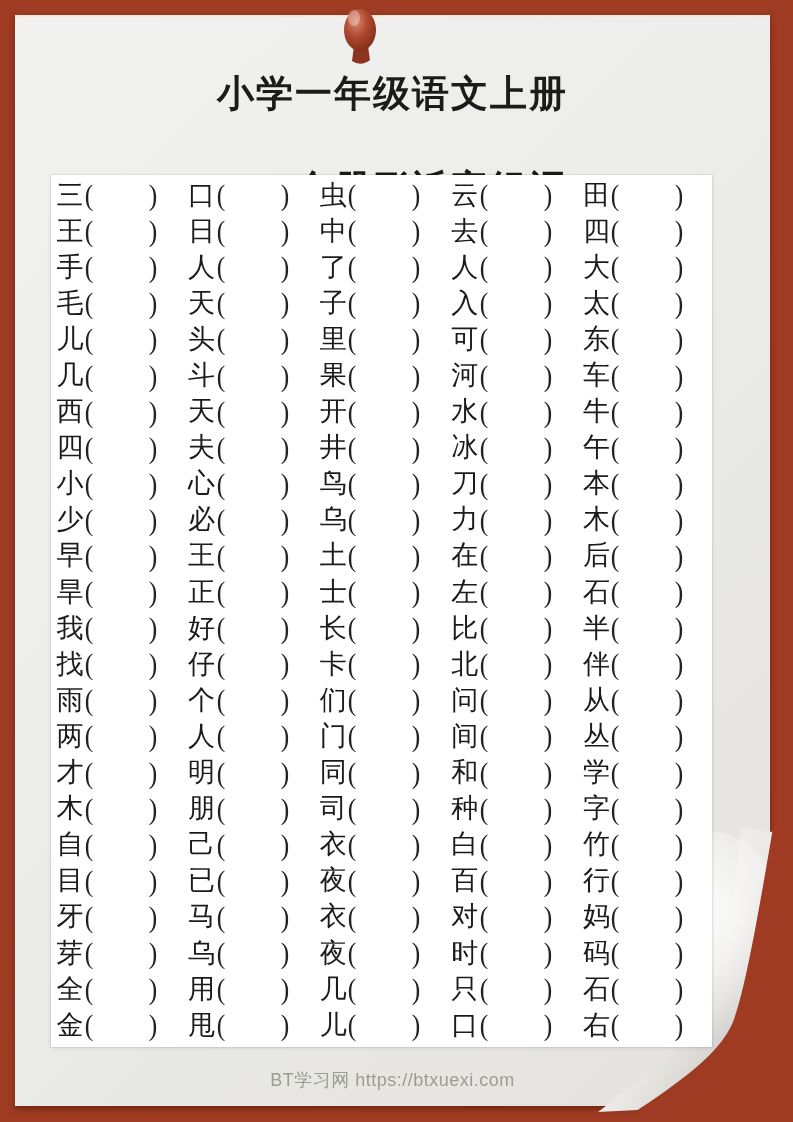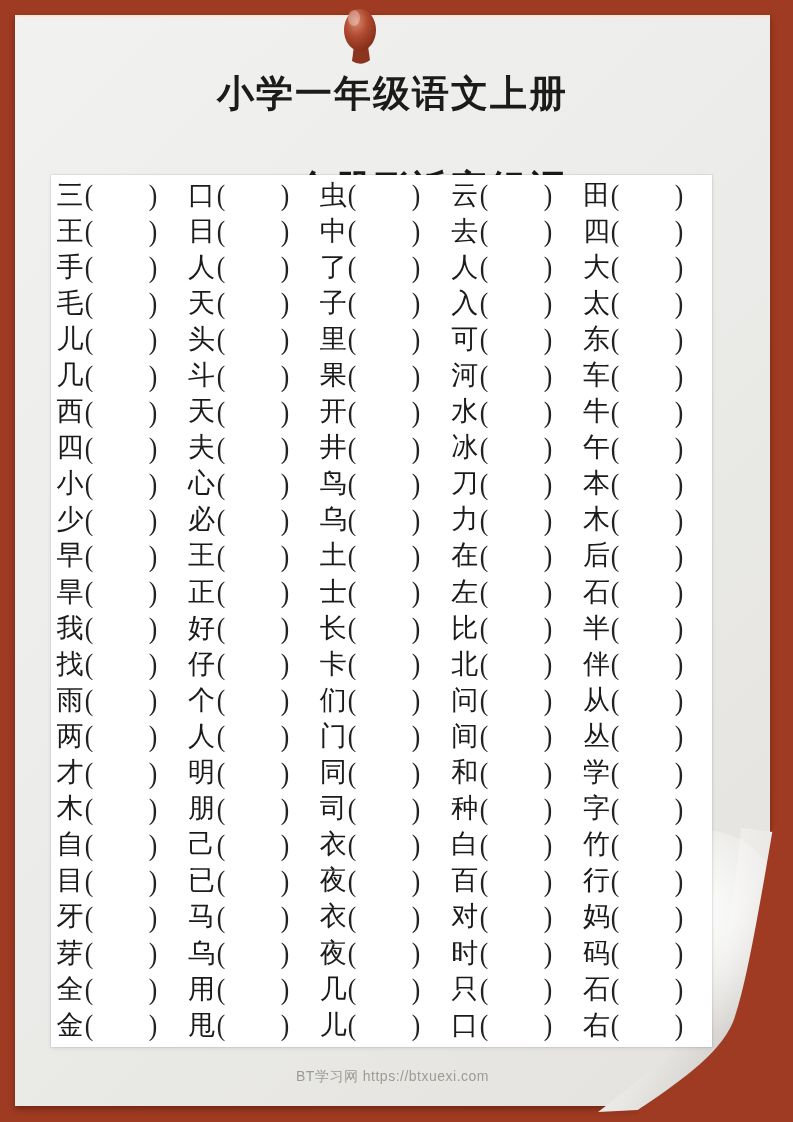--- a/index.html
+++ b/index.html
@@ -58,21 +58,21 @@
   .br{
     font-size:30px;line-height:1;font-weight:400;
     transform:scaleX(.85);
     color:#222;
   }
   .blank{width:54px;height:1px;}
   .footer{
     position:absolute;left:0;top:1051px;width:100%;
     text-align:center;
     font-family:"Liberation Sans","DejaVu Sans",sans-serif;
-    font-size:14px;
+    font-size:18px;
     letter-spacing:.5px;
     color:var(--footer_text,#9c9c96);
     z-index:2;
   }
   .curl{
     position:absolute;left:543px;top:812px;width:250px;height:310px;z-index:2;
   }
 </style>
 </head>
 <body>

